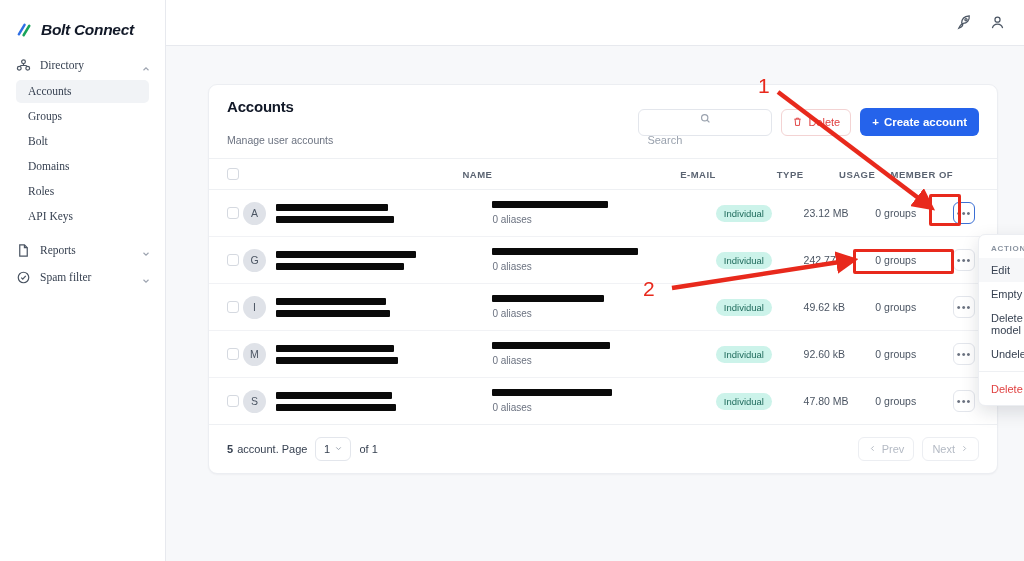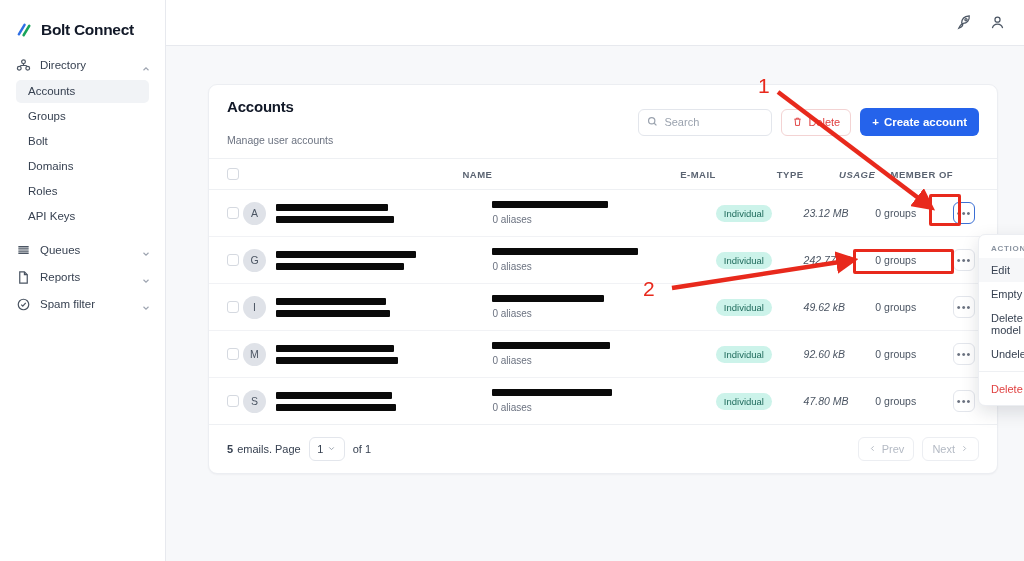--- a/index.html
+++ b/index.html
@@ -17,27 +17,28 @@
     background: #ffffff;
     border-right: 1px solid #e7e9ee;
     flex: 0 0 166px;
     position: relative;
     z-index: 3;
   }
   .brand {
     display: flex; align-items: center; gap: 6px;
     padding: 14px 0 0 16px;
     height: 46px;
+    font-style: italic;
   }
   .brand-mark { width: 19px; height: 19px; flex: 0 0 19px; }
   .brand-text {
     font-size: 15.5px; font-weight: bold; color: #111827;
     letter-spacing: -0.3px; white-space: nowrap;
   }
-  .nav { padding-top: 6px; }
+  .nav { padding-top: 6px; font-family: Liberation Serif, serif; }
   .nav-group {
     display: flex; align-items: center;
     height: 26px; padding: 0 14px 0 16px;
     cursor: pointer; margin-bottom: 1px;
   }
   .nav-group .ico { width: 15px; height: 15px; flex: 0 0 15px; color: #4b5563; display:flex; align-items:center; justify-content:center; }
   .nav-group .lbl {
     font-size: 11.5px; color: #374151; margin-left: 9px; flex: 1;
   }
   .nav-group .chev { width: 10px; height: 10px; color: #9ca3af; }
@@ -73,21 +74,21 @@
   .card-head {
     display: flex; align-items: center;
     padding: 13px 18px 12px 18px;
     border-bottom: 1px solid #eef0f3;
   }
   .card-title { font-size: 15px; font-weight: bold; color: #111827; letter-spacing: -0.2px;}
   .card-sub { font-size: 10.5px; color: #6b7280; margin-top: 19px; }
   .head-actions { margin-left: auto; display: flex; align-items: center; gap: 9px; }
   .search-box {
     width: 134px; height: 27px; border: 1px solid #e3e6ec; border-radius: 6px;
-    display: flex; align-items: center; padding: 0 8px; gap: 6px; background:#fff;
+    display: flex; align-items: center; padding: 0 8px; gap: 6px; background:#fff;flex-direction:column;
   }
   .search-box svg { width: 11px; height: 11px; color: #9aa2ae; flex:0 0 11px;}
   .search-box input {
     border: none; outline: none; font-size: 11px; color: #374151;
     font-family: "Liberation Sans", sans-serif; width: 100%; background: transparent;
   }
   .search-box input::placeholder { color: #9aa2ae; }
   .btn-delete {
     height: 27px; border: 1px solid #f3d3d3; border-radius: 6px;
     background: #fff; color: #e04040; font-size: 11px;
@@ -107,21 +108,21 @@
   thead th {
     font-size: 9.5px; font-weight: bold; color: #5b6472;
     letter-spacing: .5px; text-align: right;
     padding: 9px 0 9px 0; border-bottom: 1px solid #eef0f3;
     background: #fff;
   }
   .c-check { width: 34px; padding-left: 18px !important; }
   .c-name  { width: 250px; }
   .c-mail  { width: 224px; margin-left: 7px; }
   .c-type  { width: 88px; }
-  .c-usage { width: 72px; font-style: italic; }
+  .c-usage { width: 72px; }
   .c-member{ width: 78px; }
   .c-act   { width: 44px; }
   tbody td {
     padding: 11px 0; border-bottom: 1px solid #f1f2f5;
     font-size: 11px; color: #374151; vertical-align: middle;
   }
   tbody tr:last-child td { border-bottom: 1px solid #eef0f3; }
   .chk {
     width: 12px; height: 12px; border: 1px solid #d5d9e0;
     border-radius: 3px; background: #fff; display: block; cursor: pointer;
@@ -236,33 +237,20 @@
 
       <a class="nav-sub active">Accounts</a>
       <a class="nav-sub">Groups</a>
       <a class="nav-sub">Bolt</a>
       <a class="nav-sub">Domains</a>
       <a class="nav-sub">Roles</a>
       <a class="nav-sub">API Keys</a>
 
       <div class="nav-spacer"></div>
 
-      <div class="nav-group">
-        <span class="ico">
-          <svg viewBox="0 0 16 16" fill="none" stroke="currentColor" stroke-width="1.4">
-            <path d="M2.5 4h11M2.5 6.3h11M2.5 8.6h11M2.5 10.9h11"></path>
-          </svg>
-        </span>
-        <span class="lbl">Queues</span>
-        <span class="chev">
-          <svg viewBox="0 0 12 12" fill="none" stroke="currentColor" stroke-width="1.3">
-              <path d="M3 4.5 L6 7.5 L9 4.5"></path>
-            </svg>
-        </span>
-      </div>
 
       <div class="nav-group">
         <span class="ico">
           <svg viewBox="0 0 16 16" fill="none" stroke="currentColor" stroke-width="1.3">
             <path d="M4 2h5l3 3v9H4z"></path>
               <path d="M9 2v3h3"></path>
           </svg>
         </span>
         <span class="lbl">Reports</span>
         <span class="chev">
@@ -472,21 +460,21 @@
                 <td class="c-member member">0 groups</td>
                 <td class="c-act">
                   <span class="kebab">•••</span>
                 </td>
               </tr>
             </tbody>
         </table>
 
         <div class="card-foot">
           <b>5</b>
-          <span style="margin-left:4px">emails. Page</span>
+          <span style="margin-left:4px">account. Page</span>
           <div class="page-select">
             <span>1</span>
             <span>
               <svg viewBox="0 0 12 12" fill="none" stroke="currentColor" stroke-width="1.3">
                   <path d="M3 4.5 L6 7.5 L9 4.5"></path>
                 </svg>
             </span>
           </div>
           <span>of 1</span>
           <div class="pager">

